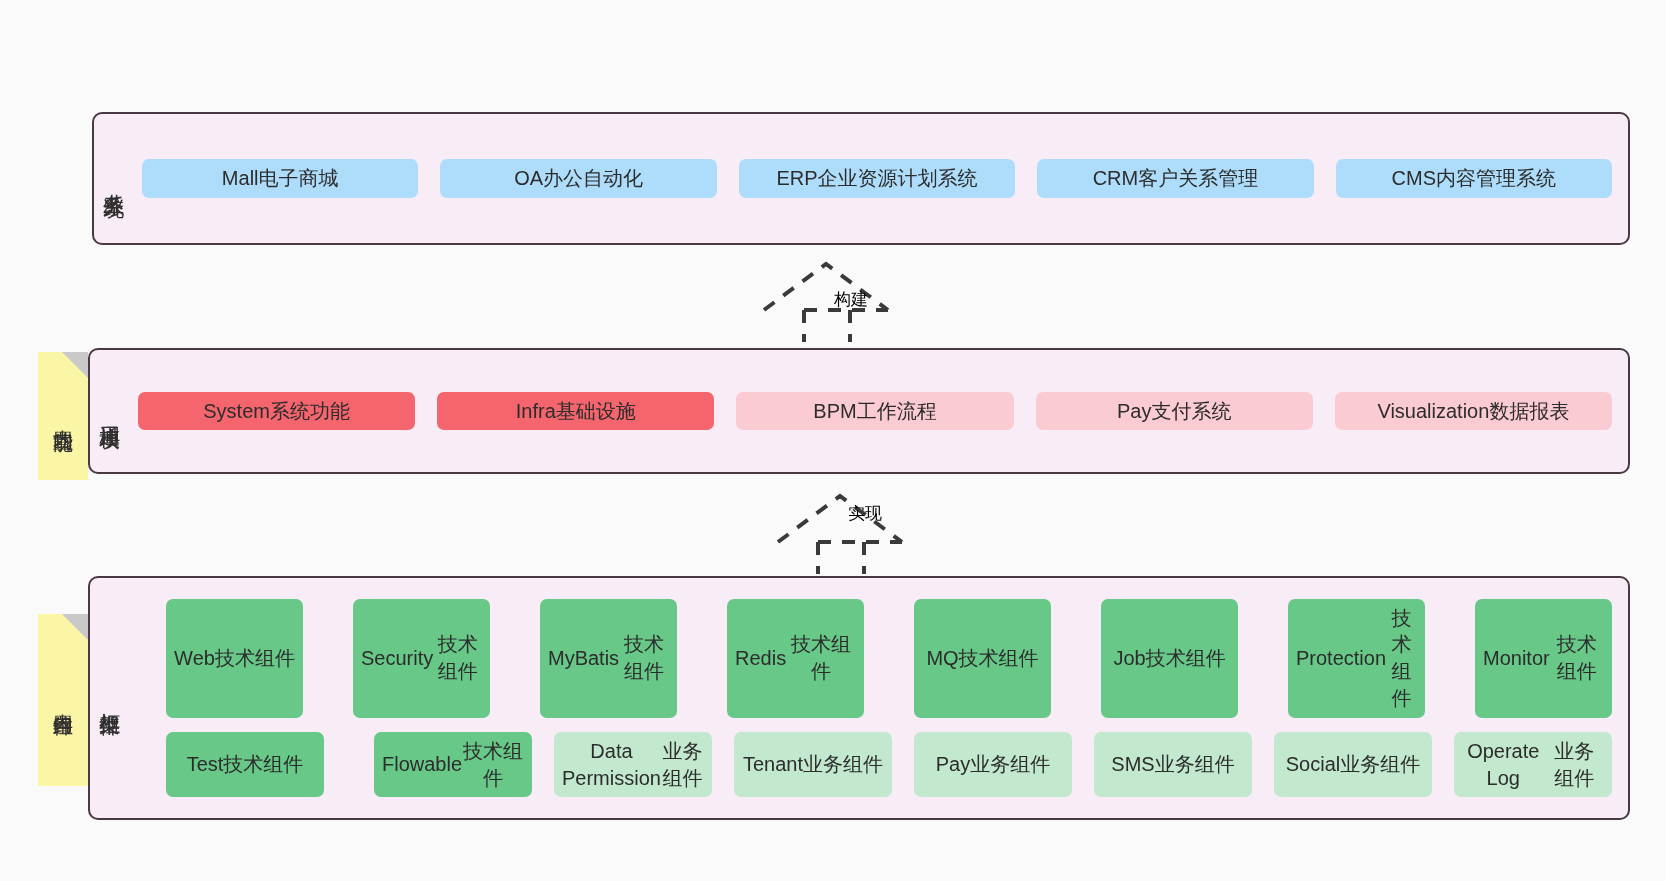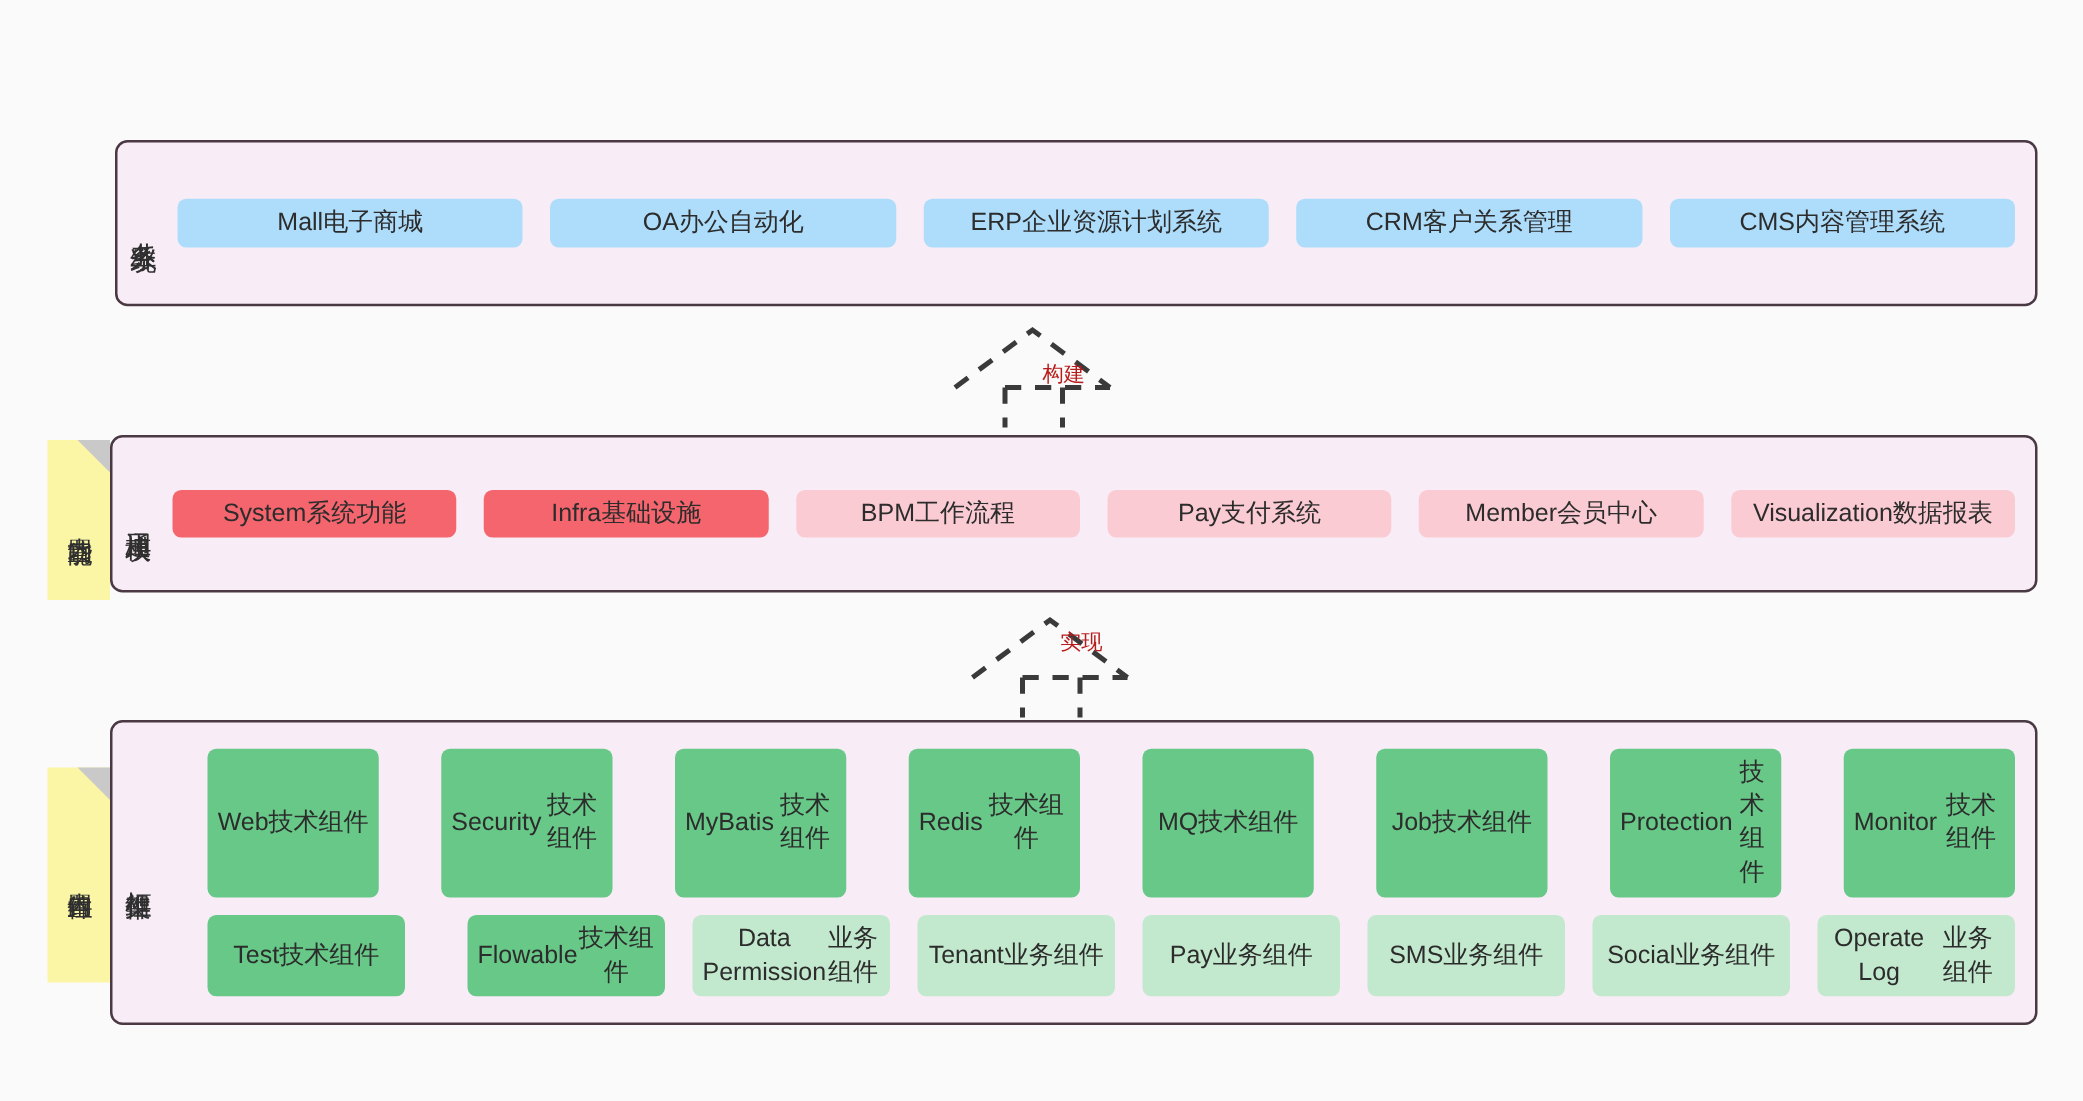--- a/index.html
+++ b/index.html
@@ -104,21 +104,21 @@
   }
 
   
   .uml-arrow{position:absolute;}
   .uml-arrow svg{display:block;overflow:visible;}
   .uml-arrow .arr-label{
     position:absolute;
     left:50%;
     transform:translateX(-50%);
     font-size:17px;
-    color:#b91c1c;
+    color:#000000;
     background:transparent;
     white-space:nowrap;
   }
 </style>
 </head>
 <body>
 
 <div class="canvas">
 
   <div class="layer" id="layer-0" style="left:92px;top:112px;width:1538px;height:133px;">
@@ -176,24 +176,20 @@
         </div>
         <div class="card c-pink">
           <span class="en">BPM</span>
           <span class="cn">工作流程</span>
         </div>
         <div class="card c-pink">
           <span class="en">Pay</span>
           <span class="cn">支付系统</span>
         </div>
         <div class="card c-pink">
-          <span class="en">Member</span>
-          <span class="cn">会员中心</span>
-        </div>
-        <div class="card c-pink">
           <span class="en">Visualization</span>
           <span class="cn">数据报表</span>
         </div>
       </div>
     </div>
   </div>
 
   <div class="uml-arrow" style="left:772px;top:490px;width:140px;height:84px;">
     <svg width="140" height="84" viewBox="0 0 140 84" aria-hidden="true">
       <path d="M6 52 L68 6 L130 52" fill="none" stroke="#3a3a3a" stroke-width="4" stroke-dasharray="13 11" stroke-linecap="butt"></path>

